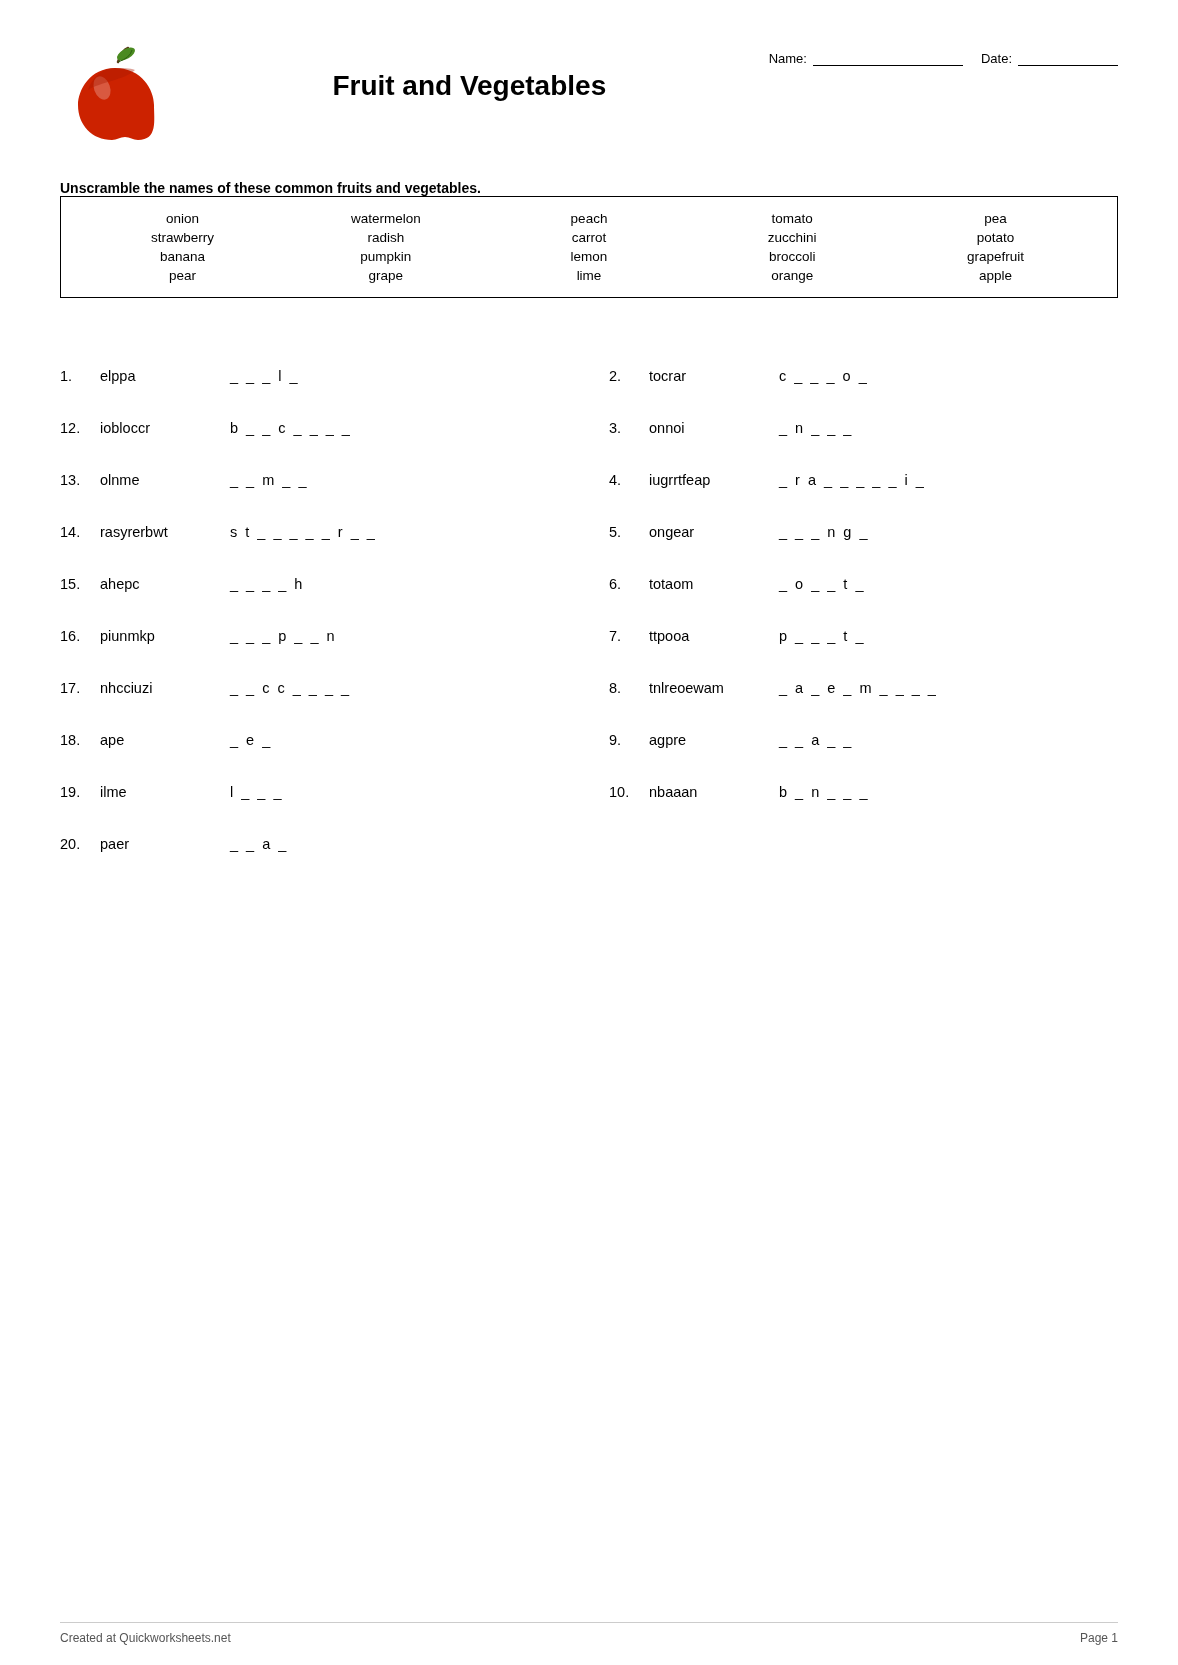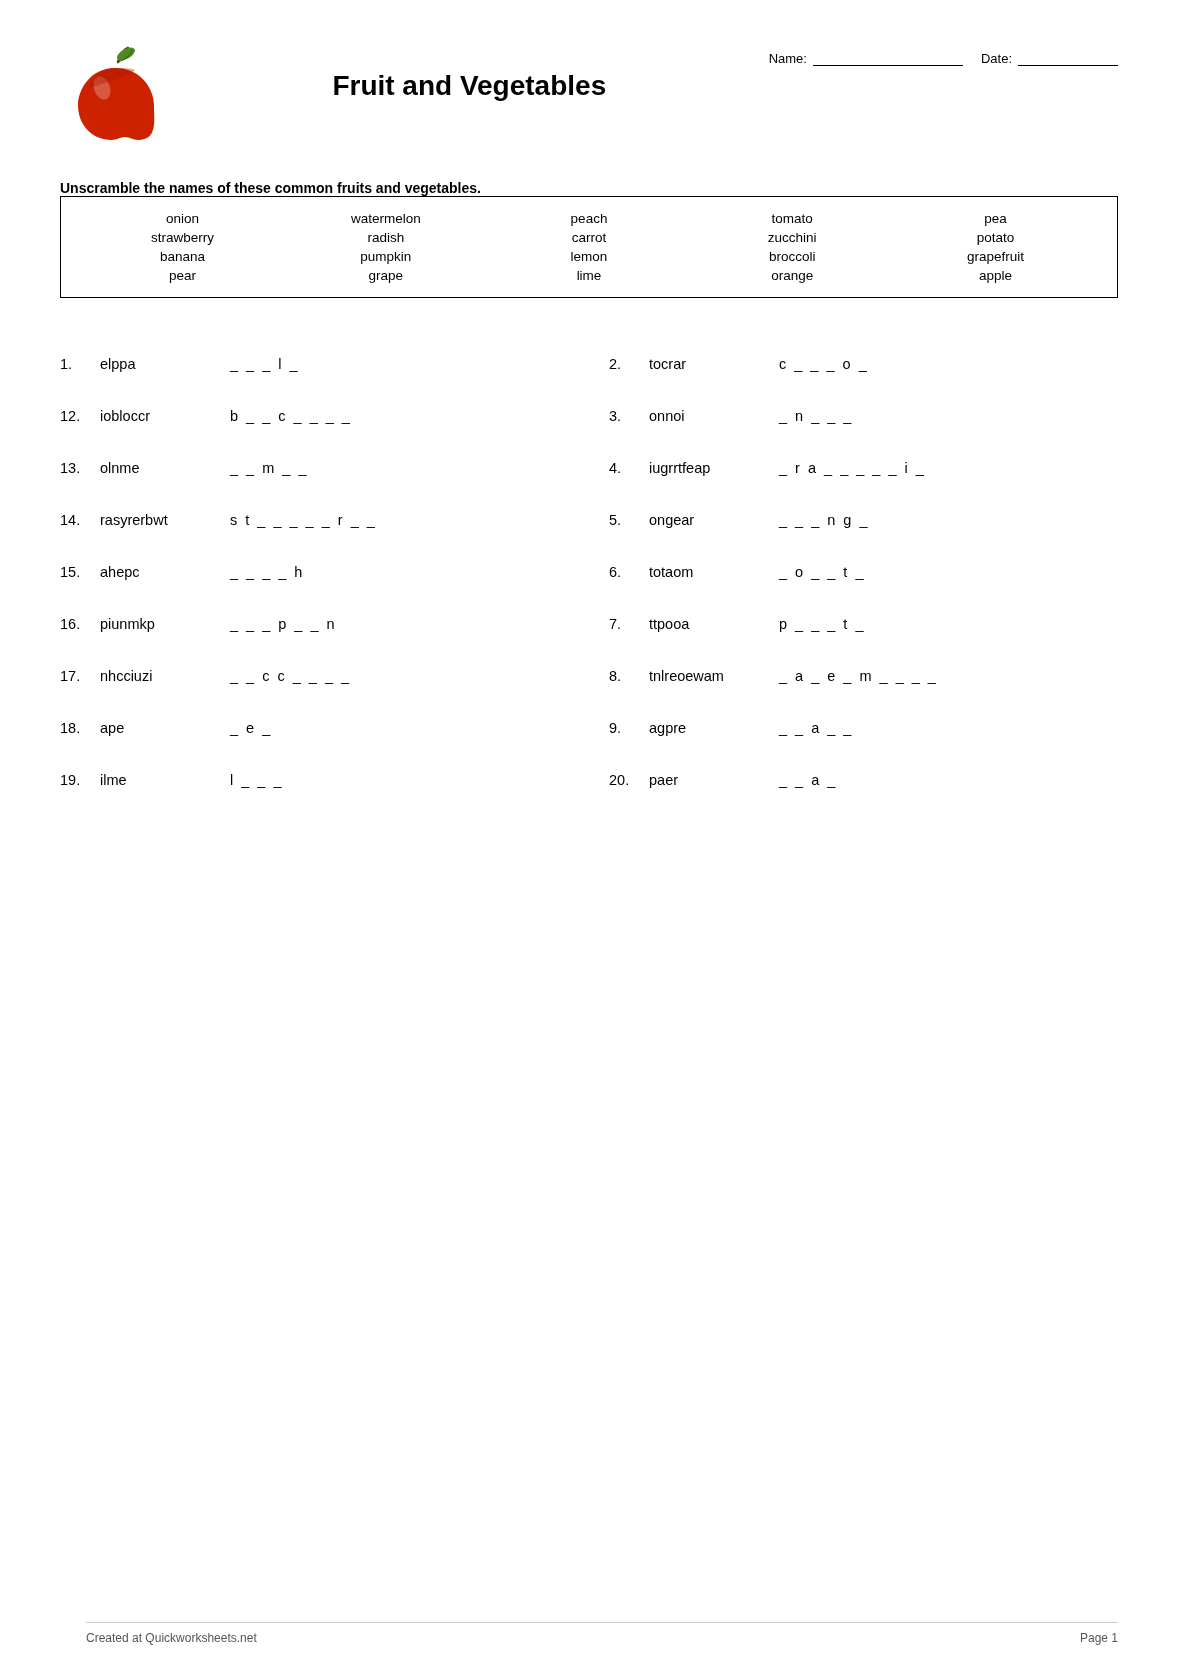--- a/index.html
+++ b/index.html
@@ -61,21 +61,21 @@
     
     .instruction {
       font-size: 14px;
       font-weight: bold;
     }
 
     
     .word-bank {
       border: 1.5px solid #000;
       padding: 14px 20px;
-      margin-bottom: 40px;
+      margin-bottom: 52px;
       display: flex;
       gap: 0;
     }
     .word-col {
       flex: 1;
       display: flex;
       flex-direction: column;
       align-items: center;
       gap: 4px;
       font-size: 13.5px;
@@ -117,21 +117,20 @@
       position: absolute;
       bottom: 20px;
       left: 60px;
       right: 60px;
       border-top: 1px solid #ccc;
       padding-top: 8px;
       display: flex;
       justify-content: space-between;
       font-size: 12px;
       color: #555;
-      margin-left: 26px;
     }
   </style>
 </head>
 <body>
 
 <div class="header">
 
   <div class="apple-icon">
     <svg viewBox="0 0 110 110" xmlns="http://www.w3.org/2000/svg">
 
@@ -279,20 +278,25 @@
       <span class="q-number">9.</span>
       <span class="q-scrambled">agpre</span>
       <span class="q-answer">_ _ a _ _</span>
     </div>
     <div class="question-item">
       <span class="q-number">19.</span>
       <span class="q-scrambled">ilme</span>
       <span class="q-answer">l _ _ _</span>
     </div>
     <div class="question-item">
+      <span class="q-number">10.</span>
+      <span class="q-scrambled">nbaaan</span>
+      <span class="q-answer">b _ n _ _ _</span>
+    </div>
+    <div class="question-item">
       <span class="q-number">20.</span>
       <span class="q-scrambled">paer</span>
       <span class="q-answer">_ _ a _</span>
     </div>
   </div>
 
 <div class="footer">
   <span>Created at Quickworksheets.net</span>
   <span>Page 1</span>
 </div>

